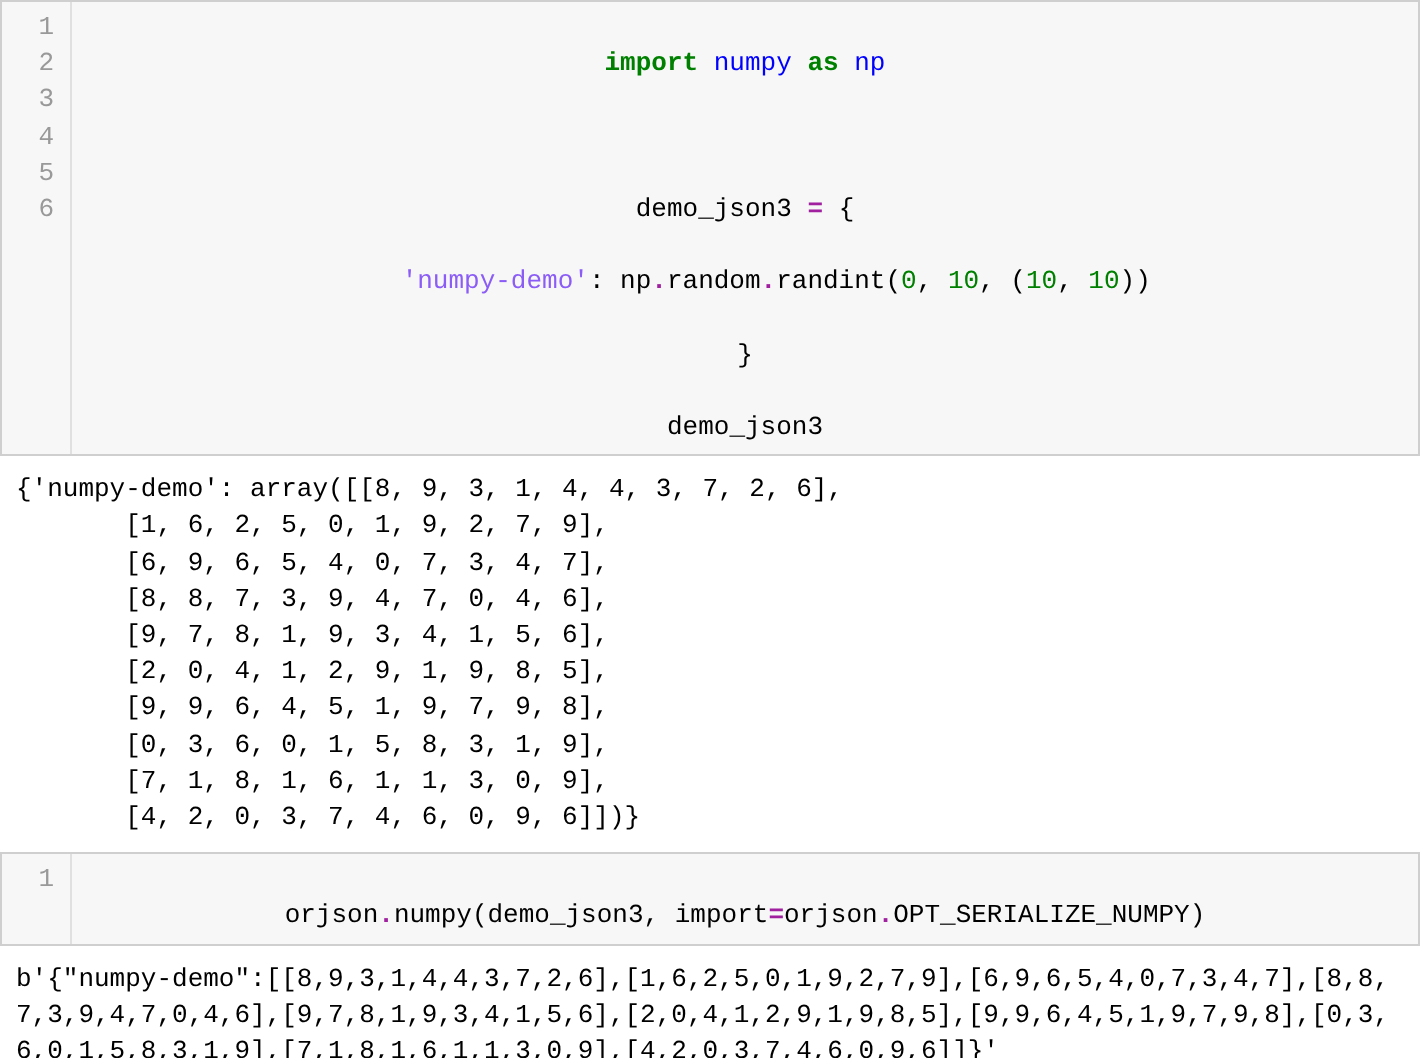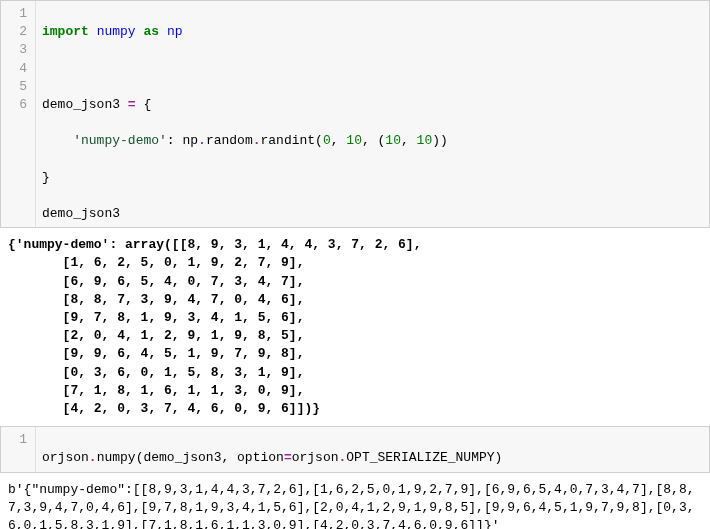--- a/index.html
+++ b/index.html
@@ -26,35 +26,35 @@
     min-width: 34px;
     user-select: none;
   }
   .gutter .ln {
     padding: 0 8px 0 0;
   }
   .code {
     padding: 4px 6px;
     white-space: pre;
     flex: 1;
+    text-align: center;
   }
   .line { display: block; }
   .kw-green { color: #008000; font-weight: bold; }
   .op-purple { color: #a020a0; font-weight: bold; }
   .name { color: #000000; }
-  .str { color: #14532d; }
+  .str { color: #8b5cf6; }
   .num { color: #008000; }
   .func { color: #0000ff; }
   .output-cell {
     padding: 8px 8px 8px 8px;
     white-space: pre-wrap;
     font-family: Menlo, Monaco, Consolas, "Courier New", monospace;
     font-size: 13px;
     color: #000;
-    font-weight: bold;
   }
   .output-wrap {
     padding: 8px 8px 8px 8px;
     white-space: pre-wrap;
     word-break: break-all;
     font-family: Menlo, Monaco, Consolas, "Courier New", monospace;
     font-size: 13px;
     color: #000;
   }
 </style>
@@ -88,16 +88,16 @@
        [9, 9, 6, 4, 5, 1, 9, 7, 9, 8],
        [0, 3, 6, 0, 1, 5, 8, 3, 1, 9],
        [7, 1, 8, 1, 6, 1, 1, 3, 0, 9],
        [4, 2, 0, 3, 7, 4, 6, 0, 9, 6]])}</div>
 
 <div class="input-cell">
   <div class="gutter">
     <div class="ln">1</div>
   </div>
   <div class="code">
-<span class="line"><span class="name">orjson</span><span class="op-purple">.</span><span class="name">numpy</span><span class="name">(demo_json3, option</span><span class="op-purple">=</span><span class="name">orjson</span><span class="op-purple">.</span><span class="name">OPT_SERIALIZE_NUMPY</span><span class="name">)</span></span></div>
+<span class="line"><span class="name">orjson</span><span class="op-purple">.</span><span class="name">numpy</span><span class="name">(demo_json3, import</span><span class="op-purple">=</span><span class="name">orjson</span><span class="op-purple">.</span><span class="name">OPT_SERIALIZE_NUMPY</span><span class="name">)</span></span></div>
 </div>
 
 <div class="output-wrap">b'{"numpy-demo":[[8,9,3,1,4,4,3,7,2,6],[1,6,2,5,0,1,9,2,7,9],[6,9,6,5,4,0,7,3,4,7],[8,8,7,3,9,4,7,0,4,6],[9,7,8,1,9,3,4,1,5,6],[2,0,4,1,2,9,1,9,8,5],[9,9,6,4,5,1,9,7,9,8],[0,3,6,0,1,5,8,3,1,9],[7,1,8,1,6,1,1,3,0,9],[4,2,0,3,7,4,6,0,9,6]]}'</div>
 
 </body></html>

